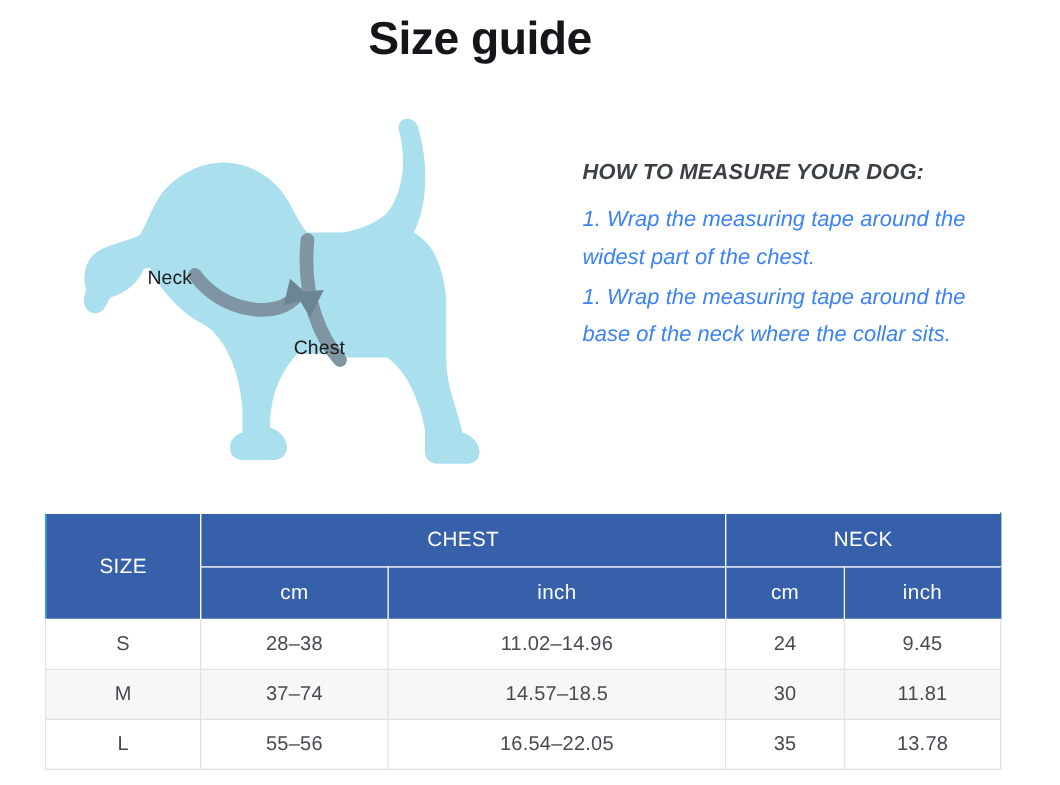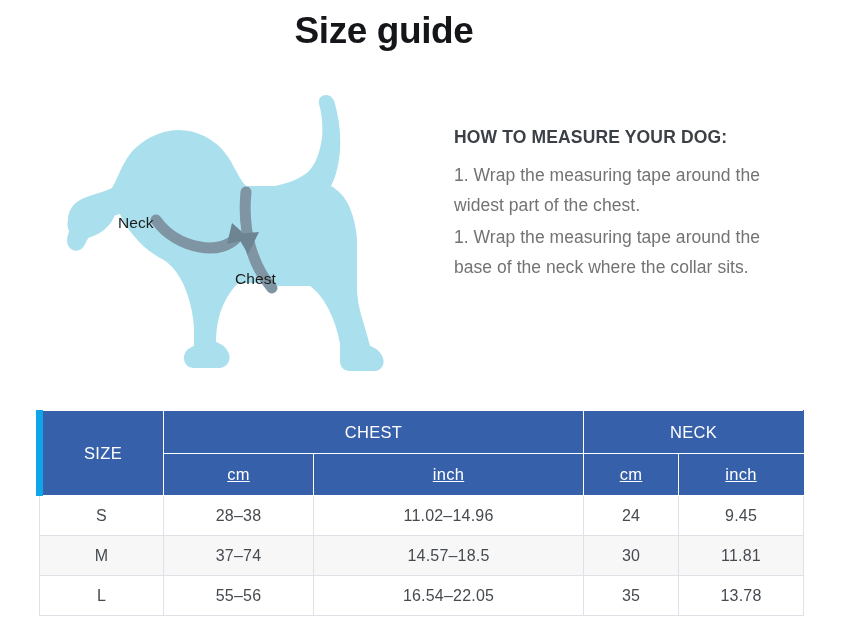--- a/index.html
+++ b/index.html
@@ -47,36 +47,37 @@
     color: #1b1b1b;
     letter-spacing: 0.1px;
     white-space: nowrap;
   }
   .label-neck  { left: 58px;  top: 122px; }
   .label-chest { left: 175px; top: 178px; }
 
   
   .howto {
     position: absolute;
-    left: 454px;
+    left: 466px;
     top: 126px;
     width: 330px;
+    font-style: italic;
   }
   .howto-heading {
     font-size: 17.5px;
     font-weight: 700;
     color: #3b4046;
     letter-spacing: 0.15px;
     margin-bottom: 11px;
     line-height: 1.3;
   }
   .howto-step {
     font-size: 17.5px;
     font-weight: 400;
-    color: #737373;
+    color: #3b82f6;
     line-height: 30px;
     letter-spacing: 0.05px;
     margin-bottom: 0;
   }
   .howto-step + .howto-step { margin-top: 2px; }
 
   
   .size-table-wrap {
     position: absolute;
     left: 36px;
@@ -96,27 +97,27 @@
   }
   thead th {
     background: #3760ab;
     color: #ffffff;
     font-size: 16.5px;
     font-weight: 400;
     letter-spacing: 0.3px;
     border: 1px solid #ffffff;
   }
   thead th.size-head {
-    border-left: 7px solid #0ea5e9;
+    border-left: 1px solid #0ea5e9;
   }
   thead th.edge-right {
     border-right: 1px solid #3760ab;
   }
   thead tr.row-group th { height: 42px; }
-  thead tr.row-units th { height: 41px; text-decoration: underline; }
+  thead tr.row-units th { height: 41px; }
 
   tbody td {
     height: 39px;
     font-size: 16px;
     font-weight: 400;
     color: #464b50;
     border: 1px solid #dfe1e6;
     background: #ffffff;
     letter-spacing: 0.2px;
   }

